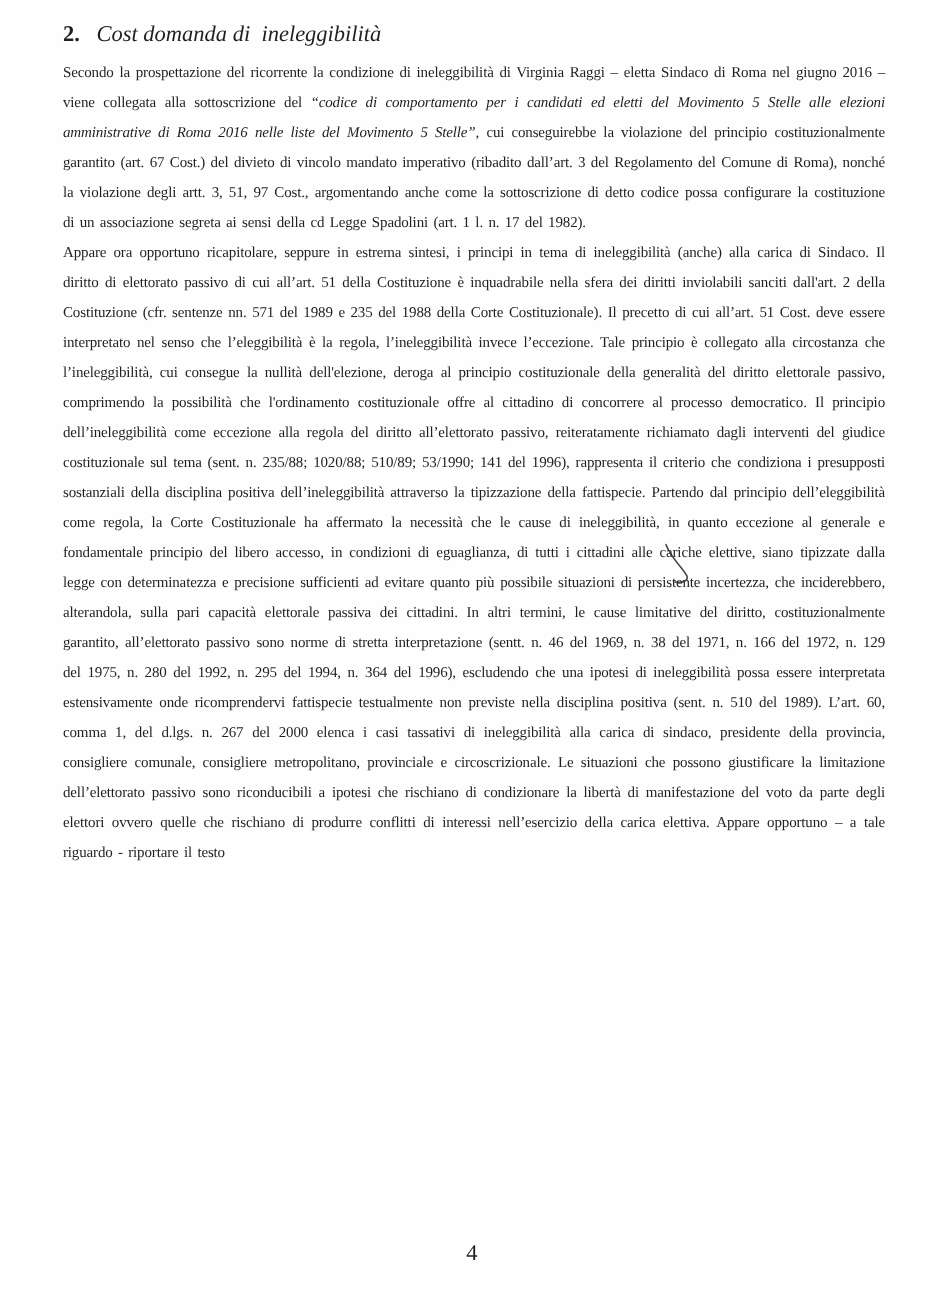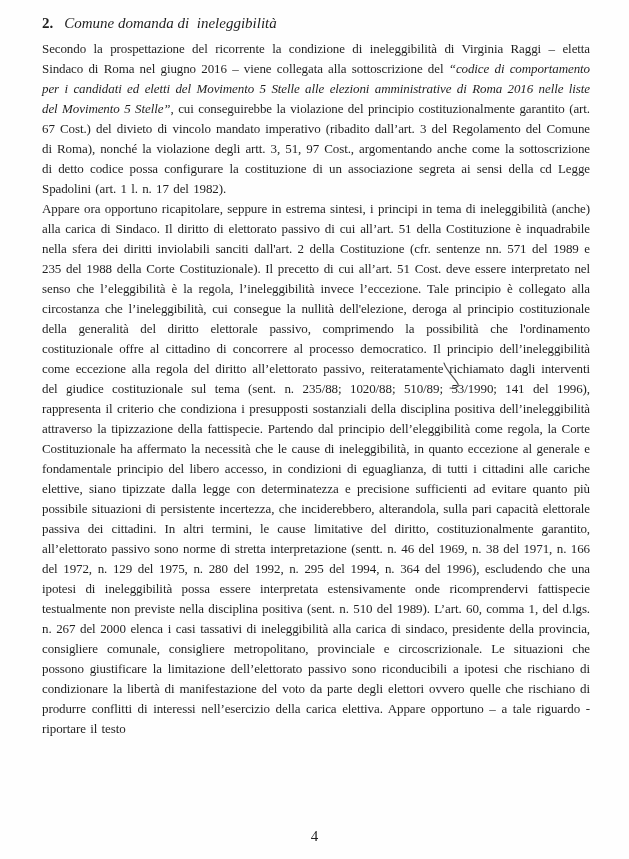--- a/index.html
+++ b/index.html
@@ -29,21 +29,21 @@
     font-weight: bold;
     font-style: normal;
     margin-right: 11px;
   }
   .heading .htitle {
     font-style: italic;
   }
   .para {
     margin: 0;
     text-align: justify;
-    font-size: 13px;
+    font-size: 10px;
     line-height: 20px;
     letter-spacing: -0.1px;
     word-spacing: 1.2px;
   }
   .quote-italic {
     font-style: italic;
   }
   .pen-mark {
     position: absolute;
     left: 441px;
@@ -58,21 +58,21 @@
     text-align: center;
     font-size: 15px;
     color: #1f1f1f;
   }
 </style>
 </head>
 <body>
 
 <div class="page">
 
-  <h2 class="heading"><span class="hnum">2.</span><span class="htitle">Comune domanda di  ineleggibilità</span></h2>
+  <h2 class="heading"><span class="hnum">2.</span><span class="htitle">Cost domanda di  ineleggibilità</span></h2>
 
   <p class="para"><span>Secondo la prospettazione del ricorrente la condizione di ineleggibilità di Virginia Raggi – eletta Sindaco di Roma nel giugno 2016 – viene collegata alla sottoscrizione del </span><span class="quote-italic">“codice di comportamento per i candidati ed eletti del Movimento 5 Stelle alle elezioni amministrative di Roma 2016 nelle liste del Movimento 5 Stelle”</span><span>, cui conseguirebbe la violazione del principio costituzionalmente garantito (art. 67 Cost.) del divieto di vincolo mandato imperativo (ribadito dall’art. 3 del Regolamento del Comune di Roma), nonché la violazione degli artt. 3, 51, 97 Cost., argomentando anche come la sottoscrizione di detto codice possa configurare la costituzione di un associazione segreta ai sensi della cd Legge Spadolini (art. 1 l. n. 17 del 1982).</span></p>
 
   <p class="para">Appare ora opportuno ricapitolare, seppure in estrema sintesi, i principi in tema di ineleggibilità (anche) alla carica di Sindaco. Il diritto di elettorato passivo di cui all’art. 51 della Costituzione è inquadrabile nella sfera dei diritti inviolabili sanciti dall'art. 2 della Costituzione (cfr. sentenze nn. 571 del 1989 e 235 del 1988 della Corte Costituzionale). Il precetto di cui all’art. 51 Cost. deve essere interpretato nel senso che l’eleggibilità è la regola, l’ineleggibilità invece l’eccezione. Tale principio è collegato alla circostanza che l’ineleggibilità, cui consegue la nullità dell'elezione, deroga al principio costituzionale della generalità del diritto elettorale passivo, comprimendo la possibilità che l'ordinamento costituzionale offre al cittadino di concorrere al processo democratico. Il principio dell’ineleggibilità come eccezione alla regola del diritto all’elettorato passivo, reiteratamente richiamato dagli interventi del giudice costituzionale sul tema (sent. n. 235/88; 1020/88; 510/89; 53/1990; 141 del 1996), rappresenta il criterio che condiziona i presupposti sostanziali della disciplina positiva dell’ineleggibilità attraverso la tipizzazione della fattispecie. Partendo dal principio dell’eleggibilità come regola, la Corte Costituzionale ha affermato la necessità che le cause di ineleggibilità, in quanto eccezione al generale e fondamentale principio del libero accesso, in condizioni di eguaglianza, di tutti i cittadini alle cariche elettive, siano tipizzate dalla legge con determinatezza e precisione sufficienti ad evitare quanto più possibile situazioni di persistente incertezza, che inciderebbero, alterandola, sulla pari capacità elettorale passiva dei cittadini. In altri termini, le cause limitative del diritto, costituzionalmente garantito, all’elettorato passivo sono norme di stretta interpretazione (sentt. n. 46 del 1969, n. 38 del 1971, n. 166 del 1972, n. 129 del 1975, n. 280 del 1992, n. 295 del 1994, n. 364 del 1996), escludendo che una ipotesi di ineleggibilità possa essere interpretata estensivamente onde ricomprendervi fattispecie testualmente non previste nella disciplina positiva (sent. n. 510 del 1989). L’art. 60, comma 1, del d.lgs. n. 267 del 2000 elenca i casi tassativi di ineleggibilità alla carica di sindaco, presidente della provincia, consigliere comunale, consigliere metropolitano, provinciale e circoscrizionale. Le situazioni che possono giustificare la limitazione dell’elettorato passivo sono riconducibili a ipotesi che rischiano di condizionare la libertà di manifestazione del voto da parte degli elettori ovvero quelle che rischiano di produrre conflitti di interessi nell’esercizio della carica elettiva. Appare opportuno – a tale riguardo - riportare il testo</p>
 
   <svg class="pen-mark" width="24" height="32" viewBox="0 0 24 32">
     <path d="M3,1 C6,10 14,16 17,22 C18,25 14,27 9,26" fill="none" stroke="#2a2a2a" stroke-width="1.1" stroke-linecap="round" opacity="0.85"></path>
   </svg>
 
   <div class="page-number">4</div>

